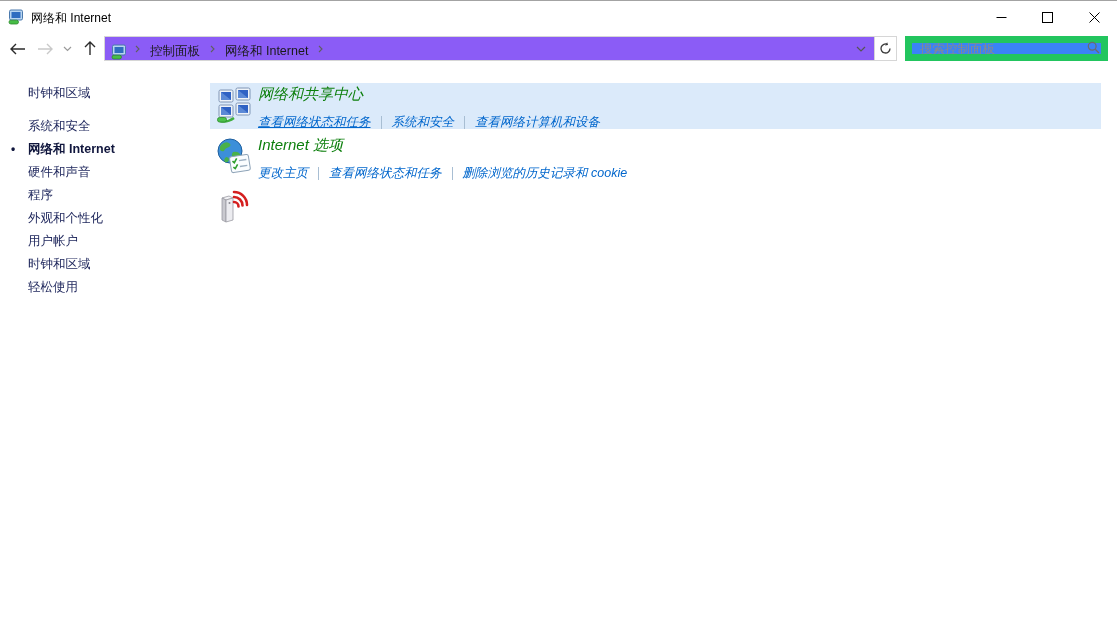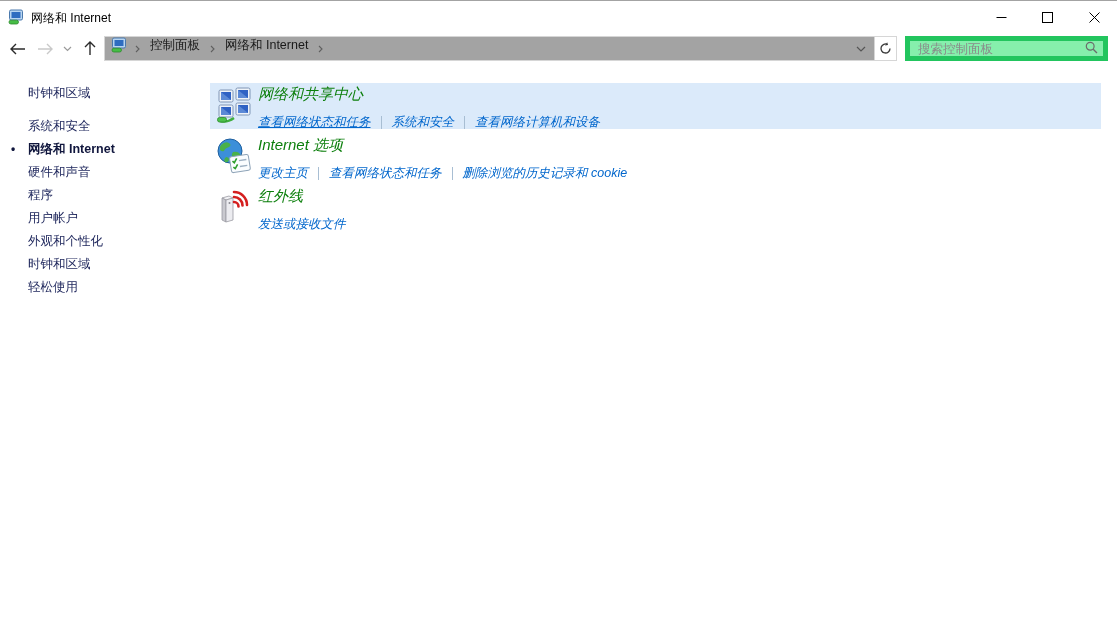--- a/index.html
+++ b/index.html
@@ -20,33 +20,33 @@
   
   .navbar { position:absolute; top:32px; left:0; right:0; height:31px; background:#fff; }
   .nav-btn { position:absolute; top:0; height:31px; display:flex; align-items:center; justify-content:center; }
   .back-btn { left:4px; width:26px; }
   .fwd-btn { left:32px; width:26px; }
   .hist-btn { left:58px; width:18px; }
   .up-btn { left:78px; width:24px; }
 
   .addressbar {
     position:absolute; left:104px; top:3px; width:771px; height:25px;
-    border:1px solid #d6d6d6; background:#a3a3a3; display:flex; align-items:flex-start;
+    border:1px solid #d6d6d6; background:#8b5cf6; display:flex; align-items:flex-end;
   }
   .crumb-icon { width:16px; height:16px; margin-left:6px; flex:0 0 auto; }
   .crumb-sep { display:flex; align-items:center; padding:0 8px; height:100%; }
   .crumb { font-size:12.5px; color:#1a1a1a; white-space:nowrap; padding:0 2px; cursor:default; }
   .addr-chevron { position:absolute; right:4px; top:0; height:100%; width:18px; display:flex; align-items:center; justify-content:center; }
   .refresh-btn {
     position:absolute; left:874px; top:3px; width:23px; height:25px;
     border:1px solid #d6d6d6; background:#fff; display:flex; align-items:center; justify-content:center;
   }
   .searchbox {
     position:absolute; left:905px; top:3px; width:203px; height:25px;
-    border:5px solid #22c55e; background:#86efac; display:flex; align-items:flex-start;
+    border:7px solid #22c55e; background:#3b82f6; display:flex; align-items:flex-end;
   }
   .searchbox input {
     border:none; outline:none; flex:1; height:100%; padding:0 6px 0 8px;
     font-size:12.5px; font-family:inherit; color:#222; background:transparent;
   }
   .searchbox input::placeholder { color:#8a8a8a; opacity:1; }
   .search-glyph { margin-right:8px; flex:0 0 auto; display:flex; }
 
   
   .sidebar { position:absolute; left:28px; top:81px; width:175px; }
@@ -183,24 +183,24 @@
       <span class="sb-bullet">•</span>
       <span>网络和 Internet</span>
     </div>
     <div class="sb-item">
       <span>硬件和声音</span>
     </div>
     <div class="sb-item">
       <span>程序</span>
     </div>
     <div class="sb-item">
+      <span>外观和个性化</span>
+    </div>
+    <div class="sb-item">
       <span>用户帐户</span>
-    </div>
-    <div class="sb-item">
-      <span>外观和个性化</span>
     </div>
     <div class="sb-item">
       <span>时钟和区域</span>
     </div>
     <div class="sb-item">
       <span>轻松使用</span>
     </div>
   </div>
 
   <div class="main">
@@ -271,22 +271,16 @@
         <svg width="36" height="36" viewBox="0 0 36 36">
           <polygon points="5,9 12,7 16,9 9,11" fill="#f2f2f5" stroke="#9a9aa2" stroke-width="0.8"></polygon>
           <polygon points="5,9 9,11 9,33 5,31" fill="#c9c9cf" stroke="#9a9aa2" stroke-width="0.8"></polygon>
           <polygon points="9,11 16,9 16,31 9,33" fill="#ececf0" stroke="#9a9aa2" stroke-width="0.8"></polygon>
           <circle cx="12.5" cy="14" r="1" fill="#8a8a92"></circle>
           <path d="M17 3 A13 13 0 0 1 30 16" fill="none" stroke="#d41f1f" stroke-width="2.6" stroke-linecap="round"></path>
           <path d="M17 8 A8.5 8.5 0 0 1 25.5 16.5" fill="none" stroke="#d41f1f" stroke-width="2.6" stroke-linecap="round"></path>
           <path d="M17 13 A4.5 4.5 0 0 1 21.5 17.5" fill="none" stroke="#d41f1f" stroke-width="2.6" stroke-linecap="round"></path>
         </svg>
       </span>
-      <div class="cat-body">
-        <div class="cat-title">红外线</div>
-        <div class="cat-links">
-          <span class="cat-link">发送或接收文件</span>
-        </div>
-      </div>
     </div>
 
   </div>
 </div>
 
 </body></html>

